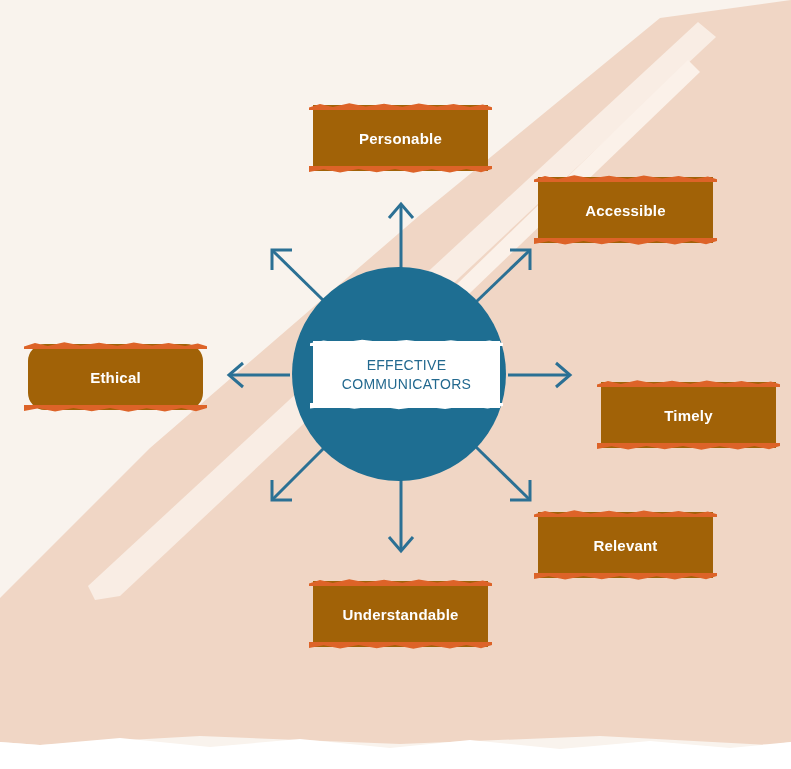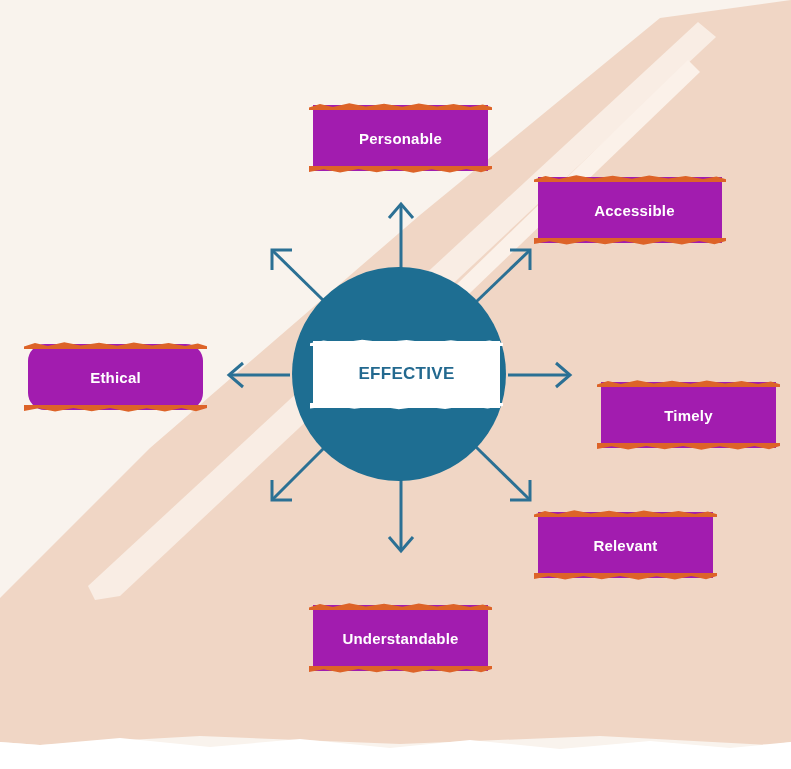--- a/index.html
+++ b/index.html
@@ -46,22 +46,22 @@
     left: 313px;
     top: 341px;
     width: 187px;
     height: 67px;
     background: #FFFFFF;
     display: flex;
     align-items: center;
     justify-content: center;
     text-align: center;
     color: #23698F;
-    font-weight: bold;
-    font-size: 17px;
+    font-weight: normal;
+    font-size: 14px;
     line-height: 1.32;
     letter-spacing: 0.3px;
   }
   .center-label span { display: block; }
   
   .center-label::before,
   .center-label::after {
     content: "";
     position: absolute;
     left: -3px;
@@ -75,21 +75,21 @@
   }
   .center-label::after {
     bottom: -2px;
     clip-path: polygon(0% 0%, 100% 0%, 100% 42%, 92% 80%, 81% 40%, 70% 85%, 58% 45%, 46% 88%, 35% 44%, 23% 82%, 12% 40%, 0% 78%);
   }
   
   .node {
     position: absolute;
     width: 175px;
     height: 66px;
-    background: #a21caf;
+    background: #a16207;
     display: flex;
     align-items: center;
     justify-content: center;
     color: #FFFFFF;
     font-weight: bold;
     font-size: 15px;
     letter-spacing: 0.2px;
     text-align: center;
   }
   
@@ -107,26 +107,26 @@
     top: -4px;
     clip-path: polygon(0% 72%, 6% 34%, 13% 66%, 22% 26%, 31% 60%, 41% 30%, 51% 64%, 60% 28%, 70% 62%, 79% 33%, 88% 68%, 95% 38%, 100% 70%, 100% 100%, 0% 100%);
   }
   .node::after {
     bottom: -4px;
     clip-path: polygon(0% 0%, 100% 0%, 100% 34%, 94% 70%, 86% 32%, 77% 72%, 67% 36%, 57% 74%, 47% 34%, 37% 70%, 27% 32%, 17% 72%, 8% 36%, 0% 68%);
   }
   
   .node.personable     { left: 313px; top: 105px; }
   .node.accountable    { left: 92px;  top: 177px; }
-  .node.accessible     { left: 538px; top: 177px; padding-left: 9px; }
+  .node.accessible     { left: 538px; top: 177px; }
   .node.ethical        { left: 28px;  top: 344px; border-radius: 17px; }
   .node.timely         { left: 601px; top: 344px; margin-top: 38px; }
   .node.credible       { left: 92px;  top: 512px; }
   .node.relevant       { left: 538px; top: 512px; }
-  .node.understandable { left: 313px; top: 581px; margin-top: 24px; }
+  .node.understandable { left: 313px; top: 581px; }
 </style>
 </head>
 <body>
 
 <div id="canvas">
 
   <svg id="bg-layer" viewBox="0 0 791 769">
 
     <polygon fill="#F0D6C5" points="791,0 791,742 770,745 600,736 400,744 200,736 40,745 0,742 0,598 150,448 420,215 660,18"></polygon>
 
@@ -162,20 +162,21 @@
 
       <line x1="476" y1="447" x2="530" y2="500"></line>
       <polyline points="510,500 530,500 530,480"></polyline>
     </g>
   </svg>
 
   <div class="center-circle"></div>
   <div class="center-label">
     <div>
       <span>EFFECTIVE</span>
+      <span>COMMUNICATORS</span>
     </div>
   </div>
 
   <div class="node personable">
     <span>Personable</span>
   </div>
   <div class="node accessible">
     <span>Accessible</span>
   </div>
   <div class="node timely">

